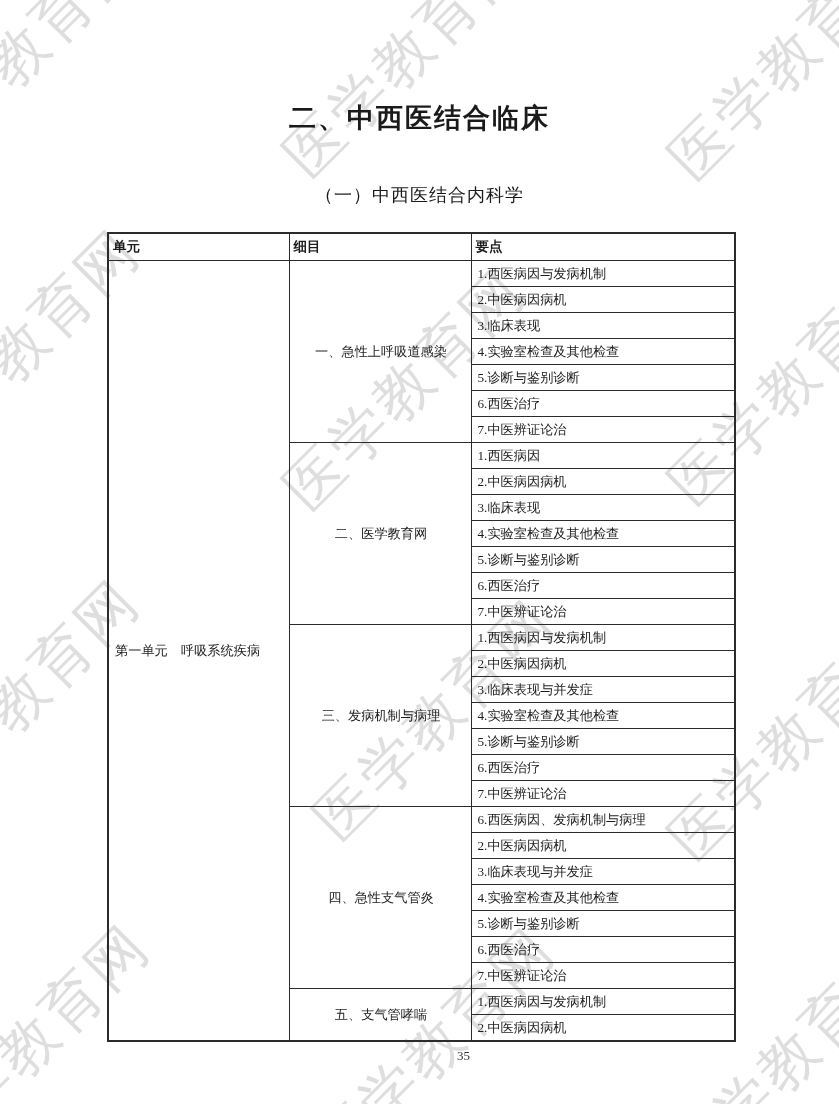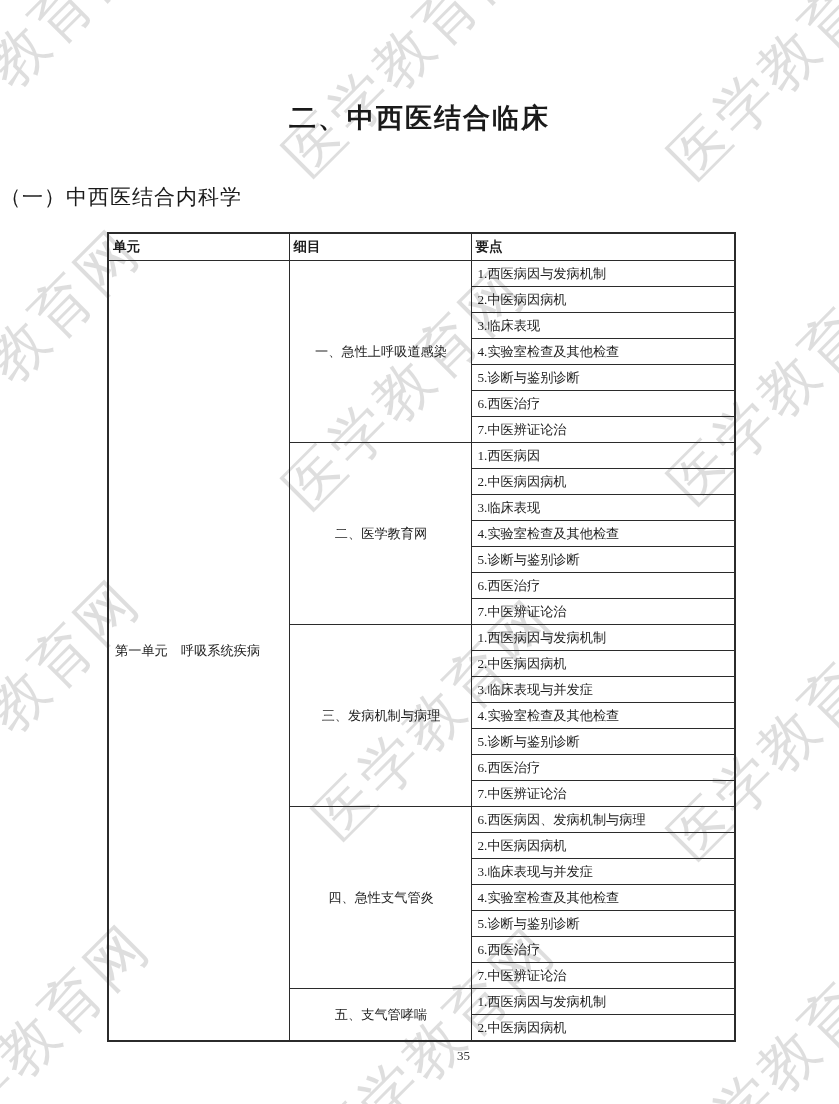--- a/index.html
+++ b/index.html
@@ -17,21 +17,21 @@
     transform:translate(-50%,-50%) rotate(-45deg);
     font-family:"DejaVu Serif","Liberation Serif",serif;
   }
   .content { position:relative; z-index:1; }
   .doc-title {
     position:absolute; top:100px; left:0; width:100%;
     text-align:center; font-size:27px; font-weight:600; letter-spacing:2px;
   }
   .doc-subtitle {
     position:absolute; top:183px; left:0; width:100%;
-    text-align:left; font-size:21px; font-weight:500; letter-spacing:1px;
+    text-align:center; font-size:18px; font-weight:500; letter-spacing:1px;
   }
   table.syllabus {
     position:absolute; left:107px; top:232px;
     width:627px; border-collapse:collapse; table-layout:fixed;
     border:2px solid #2b2b2b;
     font-size:13.2px; color:#1d1d1d;
   }
   table.syllabus col.c1 { width:181px; }
   table.syllabus col.c2 { width:182px; }
   table.syllabus col.c3 { width:264px; }

